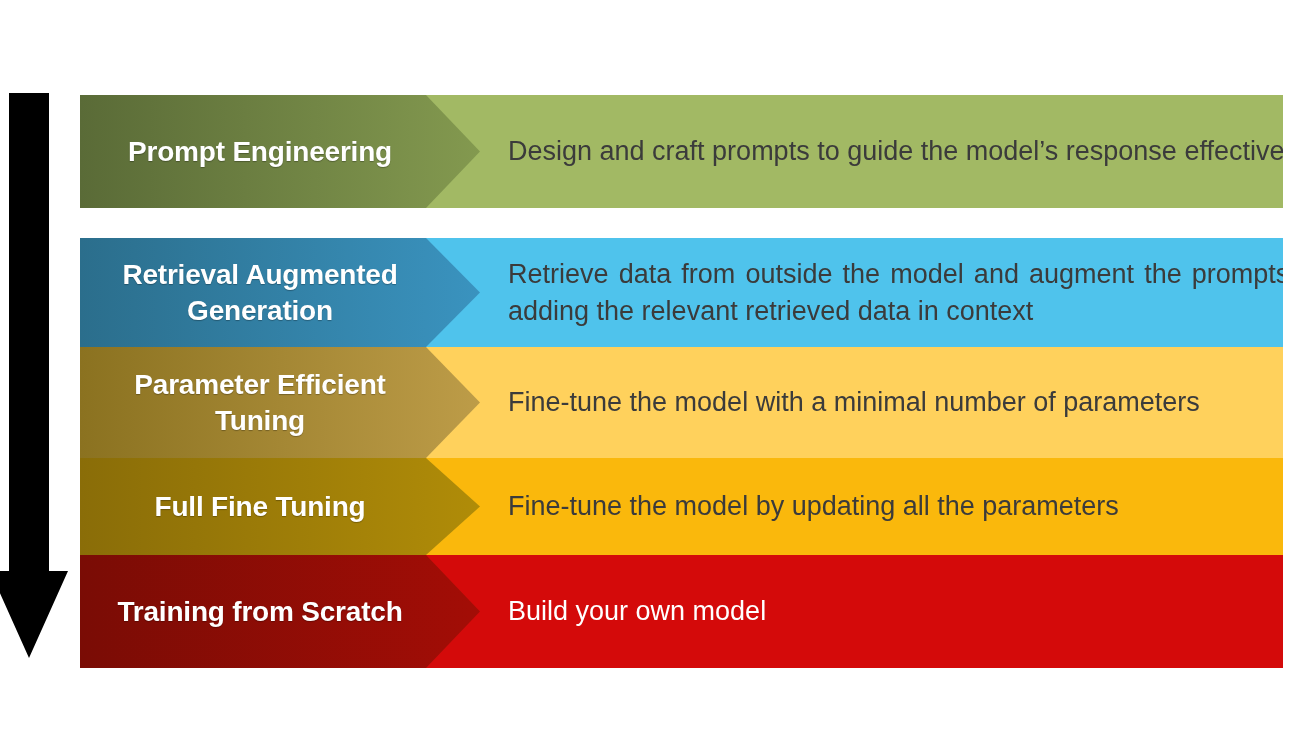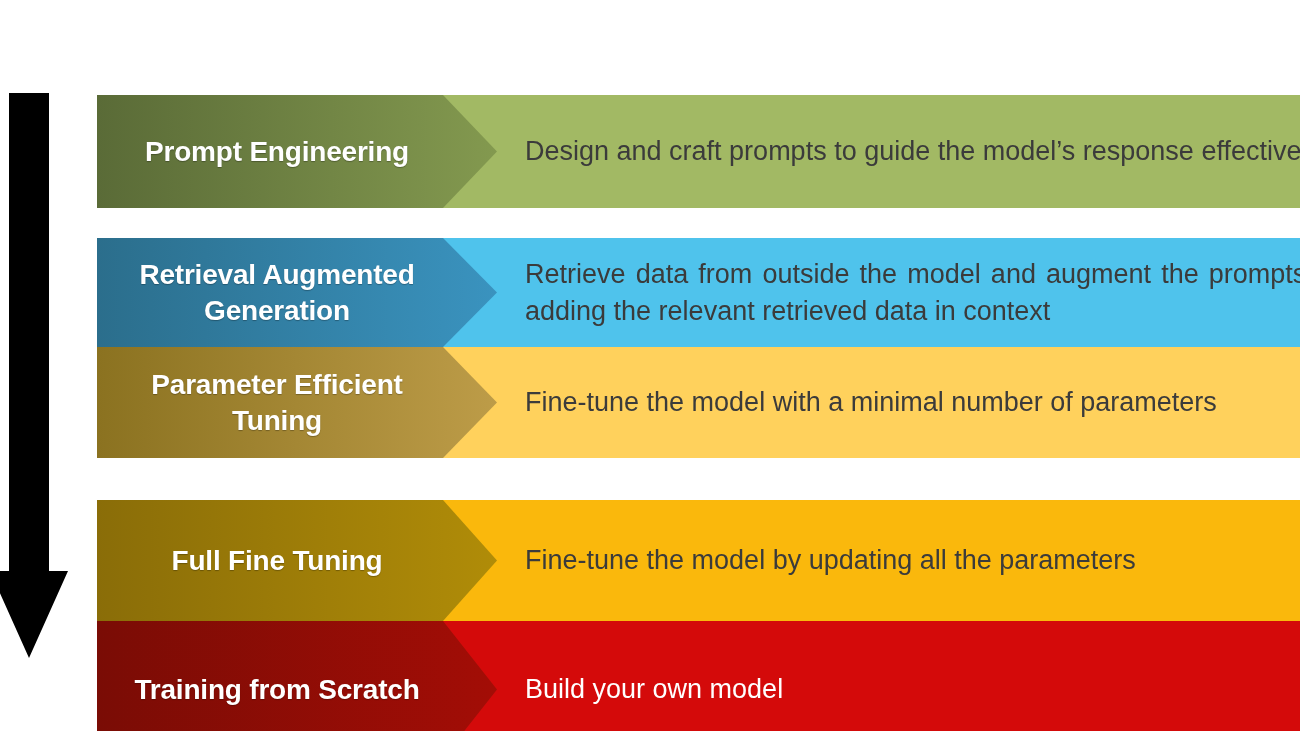--- a/index.html
+++ b/index.html
@@ -22,21 +22,21 @@
     position: absolute;
     left: 0px;
     top: 93px;
     width: 72px;
     height: 565px;
   }
 
   
   #rows {
     position: absolute;
-    left: 97px;
+    left: 80px;
     top: 95px;
     width: 1203px;
     height: 557px;
   }
   .row {
     position: relative;
     width: 100%;
     overflow: hidden;
   }
   
@@ -154,40 +154,40 @@
           </defs>
           <polygon points="0,0 346,0 400,55.5 346,111 0,111" fill="url(#g2)"></polygon>
         </svg>
       </div>
       <div class="row-label">Parameter Efficient Tuning</div>
       <div class="row-desc" style="color: rgb(59, 59, 59);">
         <span>Fine-tune the model with a minimal number of parameters</span>
       </div>
     </div>
 
-    <div class="row" style="height:121px;margin-top:42px;">
+    <div class="row" style="height:97px;">
       <div class="row-bg" style="background: rgb(250, 184, 12);"></div>
       <div class="chevron">
         <svg viewBox="0 0 400 111" preserveAspectRatio="none">
           <defs>
             <linearGradient id="g3" x1="0" y1="0" x2="1" y2="0">
               <stop offset="0%" stop-color="#8a6d08"></stop>
               <stop offset="100%" stop-color="#b08c08"></stop>
             </linearGradient>
           </defs>
           <polygon points="0,0 346,0 400,55.5 346,111 0,111" fill="url(#g3)"></polygon>
         </svg>
       </div>
       <div class="row-label">Full Fine Tuning</div>
       <div class="row-desc no-justify" style="color: rgb(59, 59, 59);">
         <span>Fine-tune the model by updating all the parameters</span>
       </div>
     </div>
 
-    <div class="row" style="height:137px;">
+    <div class="row" style="height:113px;">
       <div class="row-bg" style="background: rgb(212, 10, 10);"></div>
       <div class="chevron">
         <svg viewBox="0 0 400 113" preserveAspectRatio="none">
           <defs>
             <linearGradient id="g4" x1="0" y1="0" x2="1" y2="0">
               <stop offset="0%" stop-color="#7a0c05"></stop>
               <stop offset="100%" stop-color="#a30d06"></stop>
             </linearGradient>
           </defs>
           <polygon points="0,0 346,0 400,56.5 346,113 0,113" fill="url(#g4)"></polygon>

